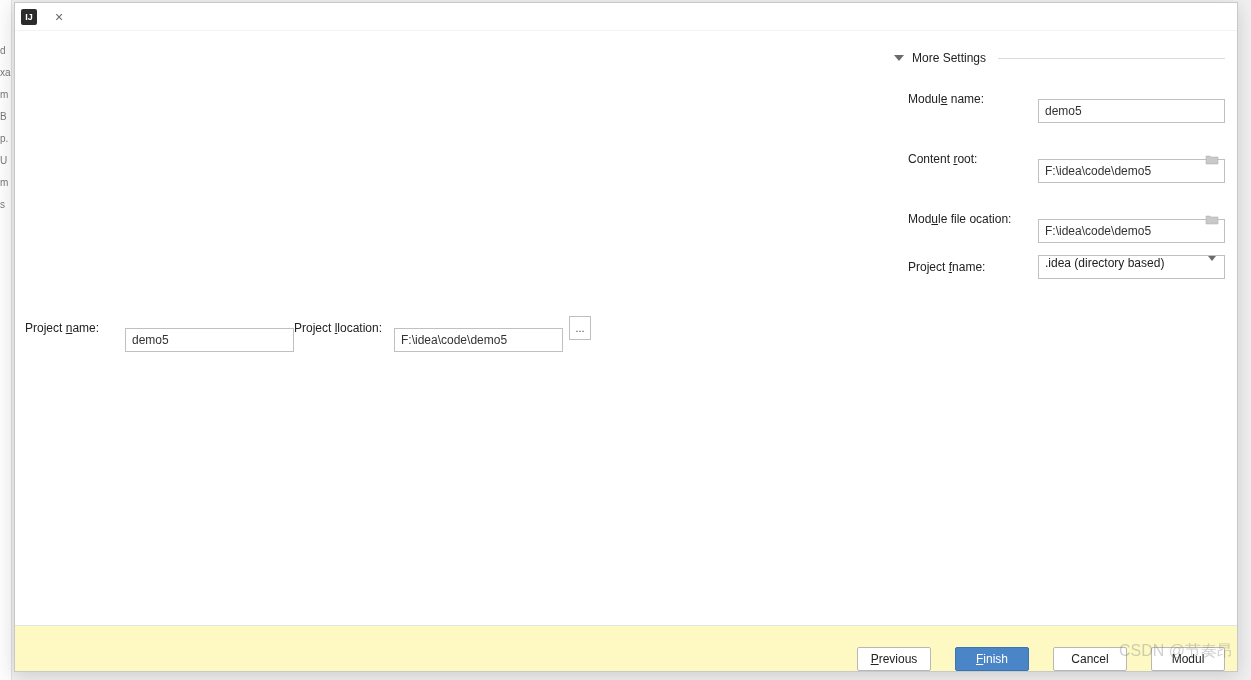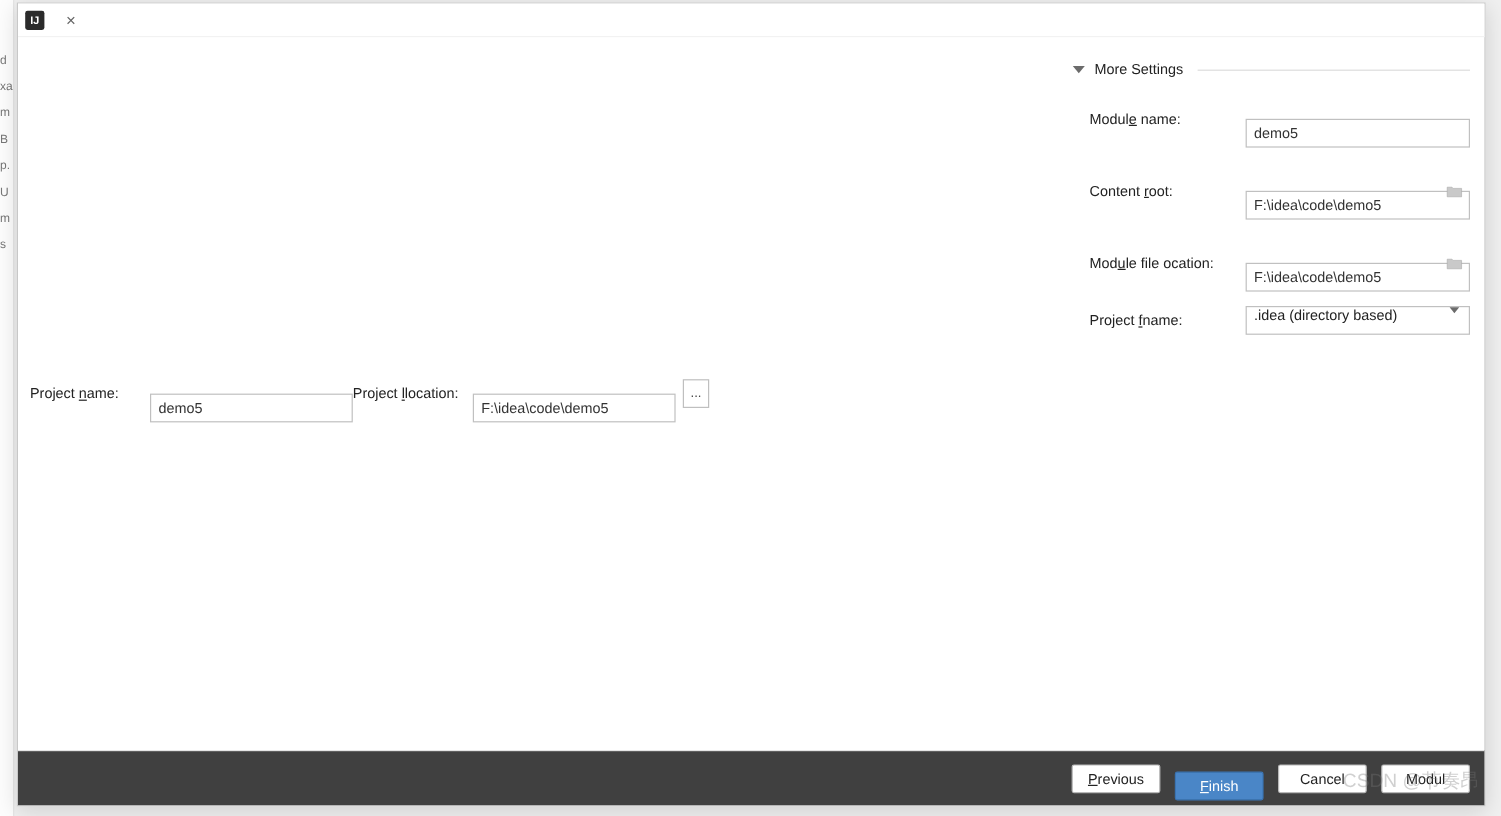--- a/index.html
+++ b/index.html
@@ -154,25 +154,25 @@
       right: 8px;
       width: 0; height: 0;
       border-left: 4px solid transparent;
       border-right: 4px solid transparent;
       border-top: 5px solid #6b6b6b;
     }
     .button-bar {
       height: 46px;
       border-top: 1px solid #e4e4e4;
       display: flex;
-      align-items: center;
+      align-items: flex-end;
       justify-content: flex-end;
       padding: 0 12px;
-      gap: 12px;
-      background: #404040;
+      gap: 24px;
+      background: #fef9c3;
     }
     .btn {
       min-width: 74px;
       height: 24px;
       border: 1px solid #b8b8b8;
       background: #ffffff;
       color: #222;
       font-size: 12px;
       cursor: pointer;
       padding: 0 12px;

